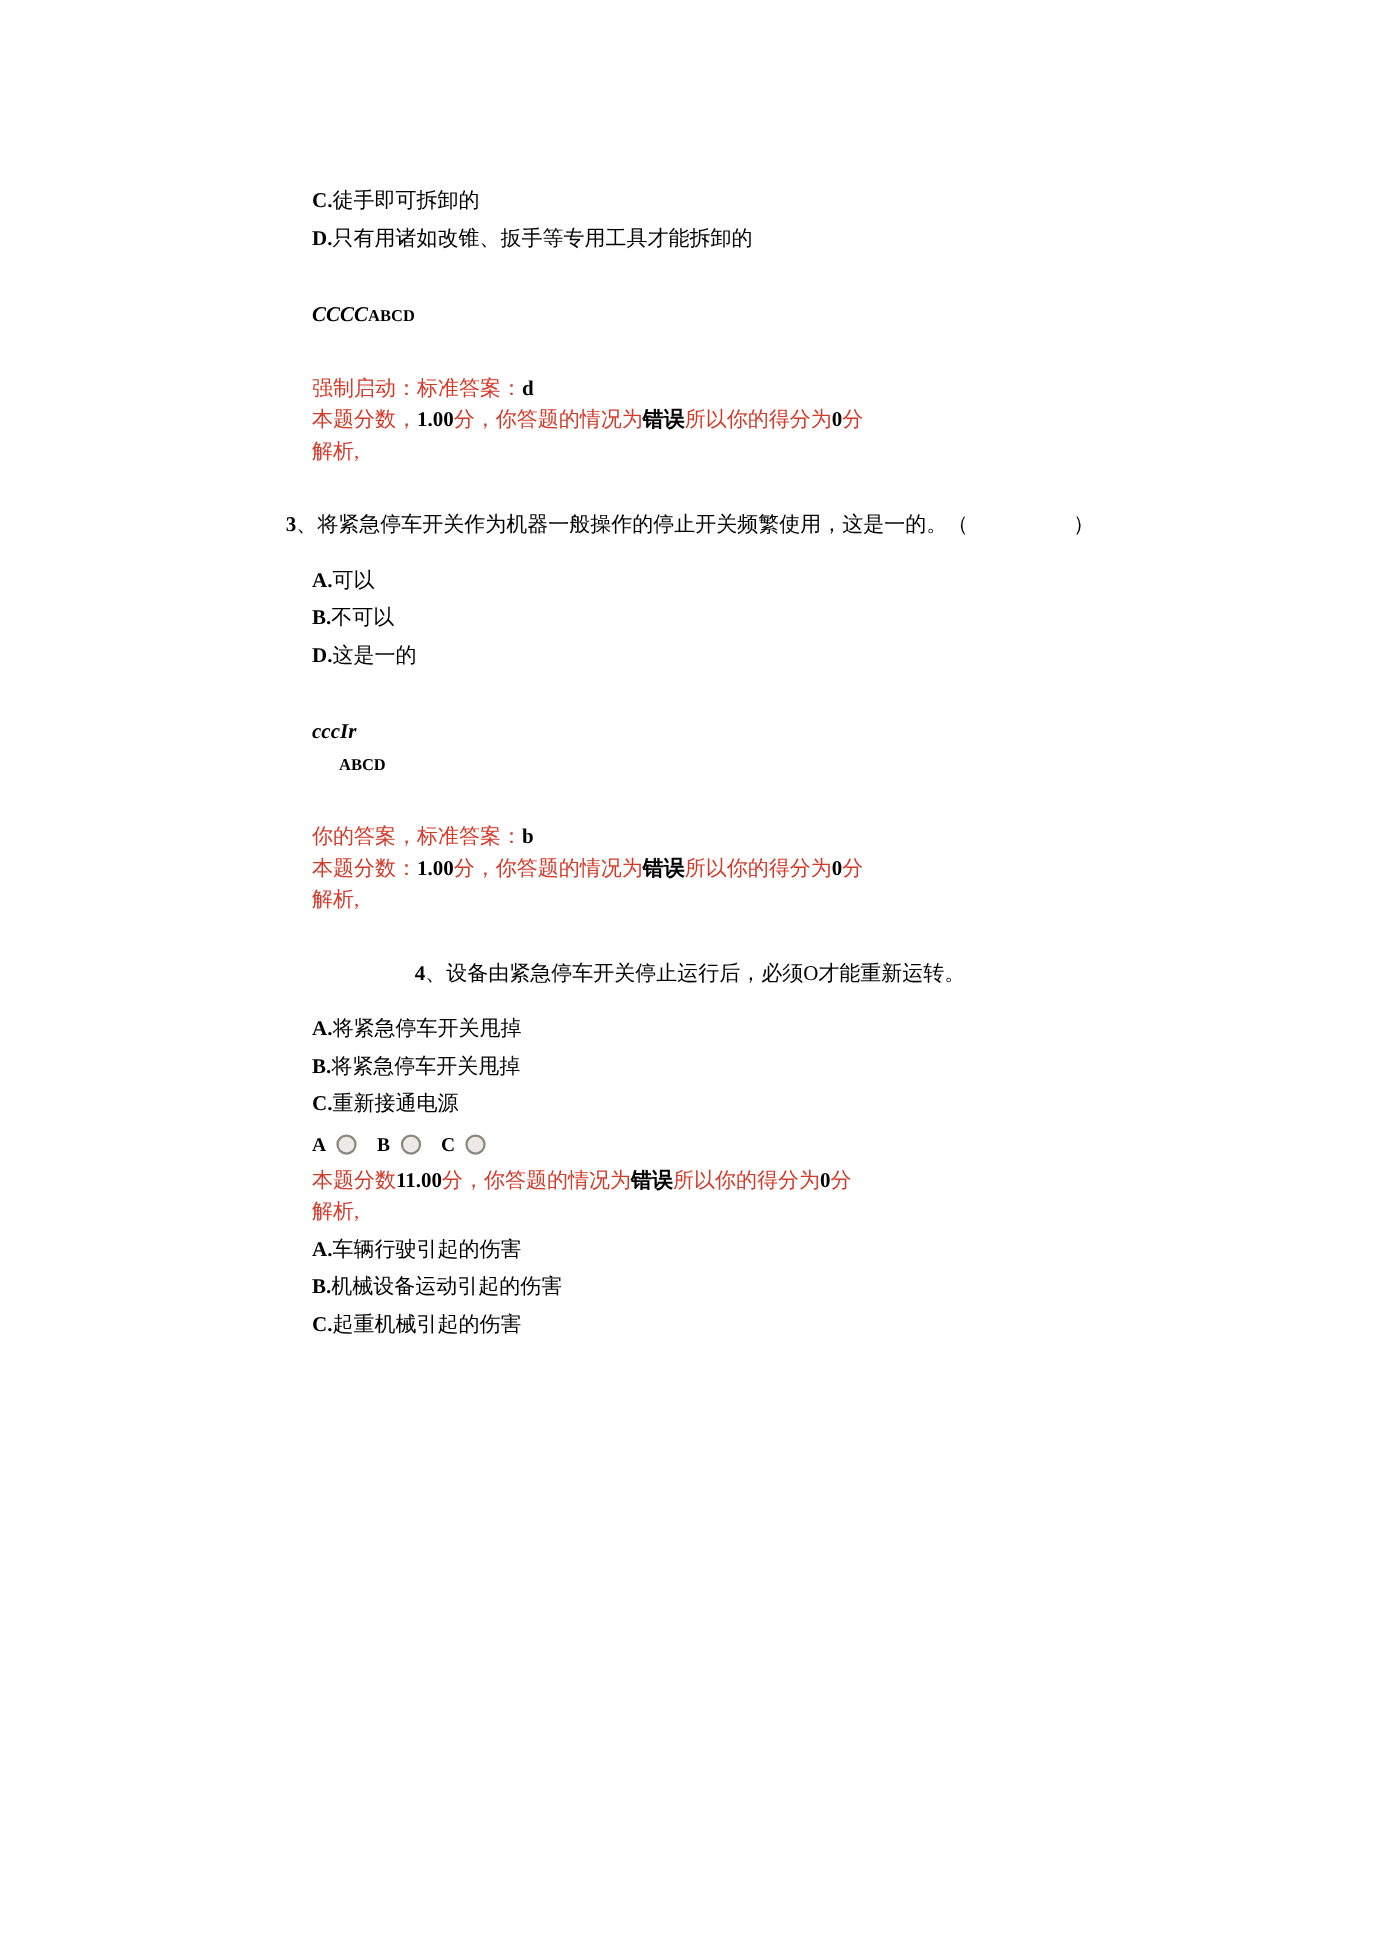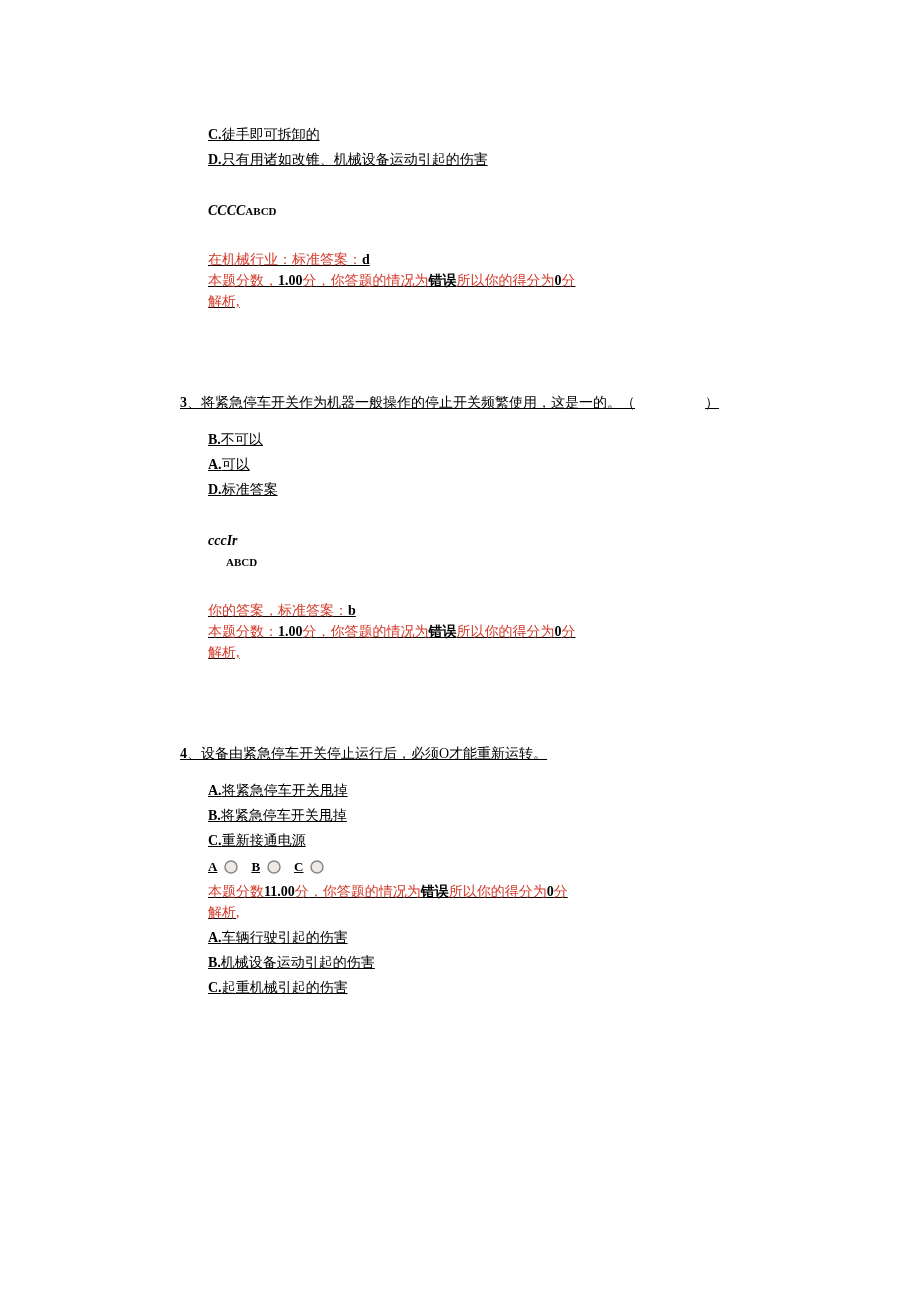--- a/index.html
+++ b/index.html
@@ -7,21 +7,20 @@
     padding: 0;
     background: #fff;
     font-family: "SimSun", "宋体", serif;
     width: 920px;
   }
   .page {
     padding: 120px 180px 60px 180px;
     font-size: 14px;
     line-height: 1.5;
     color: #000;
-    text-decoration: underline;
   }
   .option {
     margin: 4px 0 4px 28px;
   }
   .option .letter { font-weight: bold; }
   .inline-label {
     font-style: italic;
     font-weight: bold;
     font-family: "Times New Roman", serif;
     margin-left: 28px;
@@ -30,22 +29,23 @@
   }
   .sub-label {
     font-weight: bold;
     font-size: 11px;
     font-style: normal;
   }
   .answer-block { margin: 28px 0 0 28px; }
   .red { color: #d23a2a; }
   .black { color: #000; font-weight: bold; }
   .question {
-    margin-top: 80px;
+    margin-top: 28px;
     margin-bottom: 16px;
+    text-align: center;
   }
   .qnum { font-weight: bold; }
   .paren { display: inline-block; width: 70px; }
   .radio-row {
     margin: 6px 0 0 28px;
     display: flex;
     align-items: center;
     gap: 2px;
   }
   .radio-row .lbl {
@@ -58,43 +58,43 @@
 </head>
 <body>
 
 <div class="page">
 
   
   <div class="option">
     <span class="letter">C.</span><span>徒手即可拆卸的</span>
   </div>
   <div class="option">
-    <span class="letter">D.</span><span>只有用诸如改锥、机械设备运动引起的伤害</span>
+    <span class="letter">D.</span><span>只有用诸如改锥、扳手等专用工具才能拆卸的</span>
   </div>
   <div class="inline-label">
     <span>CCCC</span><span class="sub-label">ABCD</span>
   </div>
 
   <div class="answer-block">
     <div>
-      <span class="red">在机械行业：</span><span class="red">标准答案：</span><span class="black">d</span>
+      <span class="red">强制启动：</span><span class="red">标准答案：</span><span class="black">d</span>
     </div>
     <div>
       <span class="red">本题分数，</span><span class="black">1.00</span><span class="red">分</span><span class="red">，你答题的情况为</span><span class="black">错误</span><span class="red">所以你的得分为</span><span class="black">0</span><span class="red">分</span>
     </div>
     <div class="red">解析,</div>
   </div>
 
   
   <div class="question">
     <span class="qnum">3</span><span>、</span><span>将紧急停车开关作为机器一般操作的停止开关频繁使用，这是一的。（</span><span class="paren"></span><span>）</span>
   </div>
+  <div class="option"><span class="letter">A.</span><span>可以</span></div>
   <div class="option"><span class="letter">B.</span><span>不可以</span></div>
-  <div class="option"><span class="letter">A.</span><span>可以</span></div>
-  <div class="option"><span class="letter">D.</span><span>标准答案</span></div>
+  <div class="option"><span class="letter">D.</span><span>这是一的</span></div>
   <div class="inline-label" style="font-style:normal;">
     <span style="font-style:italic;">cccIr</span><br><span class="sub-label" style="margin-left:18px;">ABCD</span>
   </div>
 
   <div class="answer-block">
     <div>
       <span class="red">你的答案，</span><span class="red">标准答案：</span><span class="black">b</span>
     </div>
     <div>
       <span class="red">本题分数：</span><span class="black">1.00</span><span class="red">分</span><span class="red">，你答题的情况为</span><span class="black">错误</span><span class="red">所以你的得分为</span><span class="black">0</span><span class="red">分</span>

